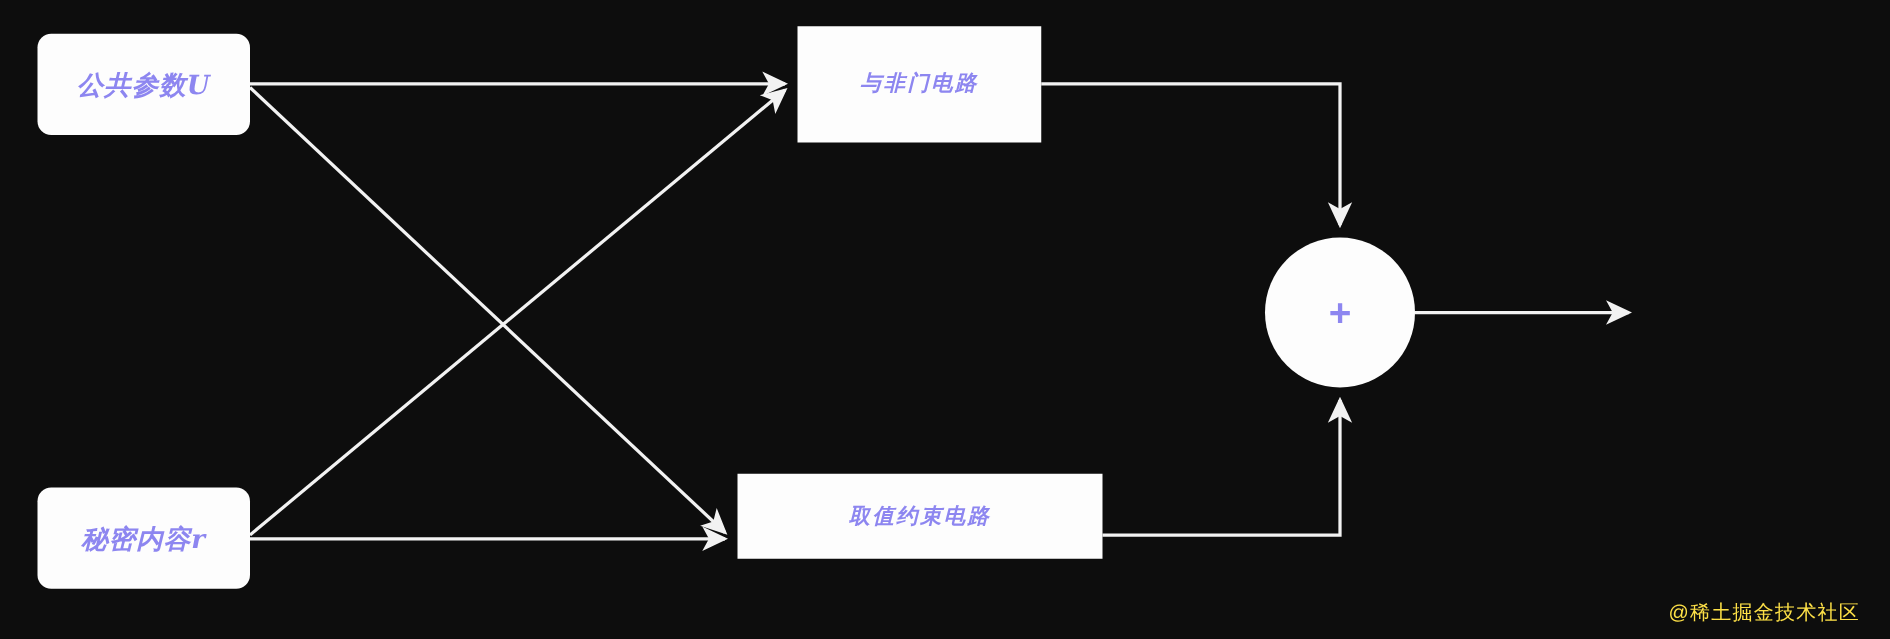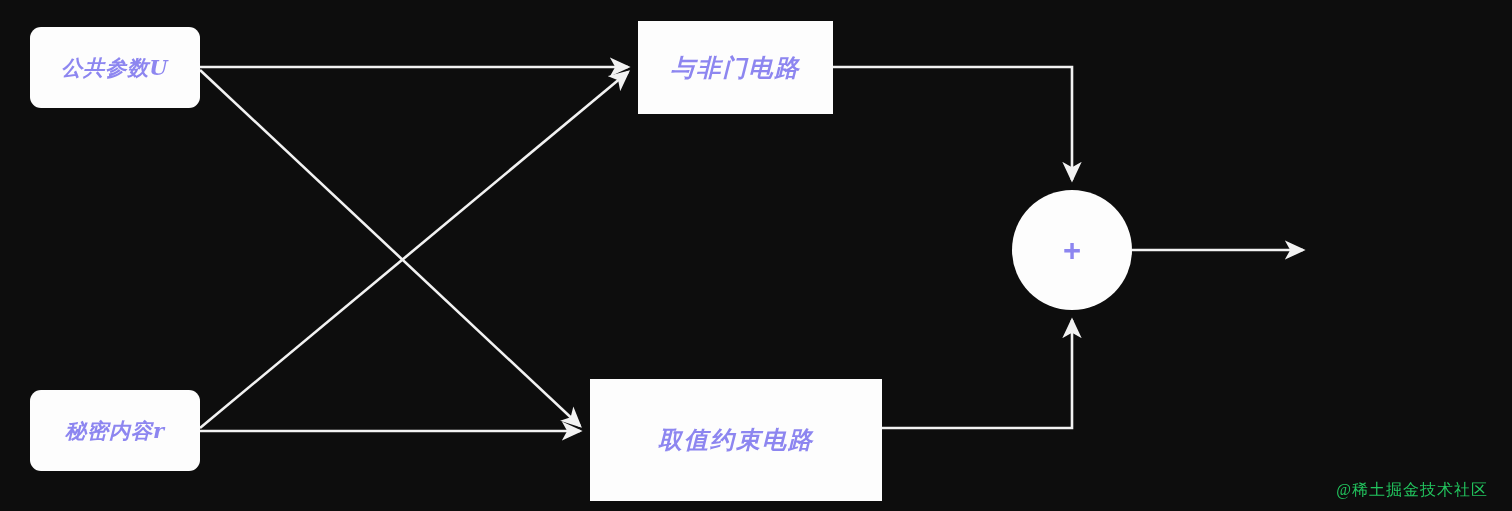--- a/index.html
+++ b/index.html
@@ -47,21 +47,21 @@
     line-height: 1;
     font-family: "DejaVu Serif", serif;
     font-style: italic;
     font-weight: 600;
     letter-spacing: 1px;
   }
   .label-cjk {
     font-size: 21px;
   }
   .label-cjk-lg {
-    font-size: 24px;
+    font-size: 17px;
     letter-spacing: 2px;
   }
   .label-latin {
     font-family: "Liberation Sans", sans-serif;
     font-style: italic;
     font-weight: 500;
     font-size: 25px;
     letter-spacing: 0.5px;
   }
   .label-plus {
@@ -74,35 +74,35 @@
   #node-u {
     left: 30px;  top: 27px;  width: 170px; height: 81px;
   }
   #node-r {
     left: 30px;  top: 390px; width: 170px; height: 81px;
   }
   #node-nand {
     left: 638px; top: 21px;  width: 195px; height: 93px;
   }
   #node-constraint {
-    left: 590px; top: 379px; width: 292px; height: 122px;
+    left: 590px; top: 379px; width: 292px; height: 68px;
   }
   #node-sum {
     left: 1012px; top: 190px; width: 120px; height: 120px;
   }
   #node-output {
     left: 1313px; top: 208px; width: 170px; height: 84px;
   }
   .watermark {
     position: absolute;
     right: 24px;
     bottom: 10px;
-    color: #22c55e;
+    color: #fde047;
     font-size: 16px;
-    font-family: Liberation Serif, serif;
+    font-family: Liberation Sans, sans-serif;
     letter-spacing: 1px;
     z-index: 3;
     user-select: none;
     margin-left: 35px;
   }
 </style>
 </head>
 <body>
 
 <div id="canvas">

